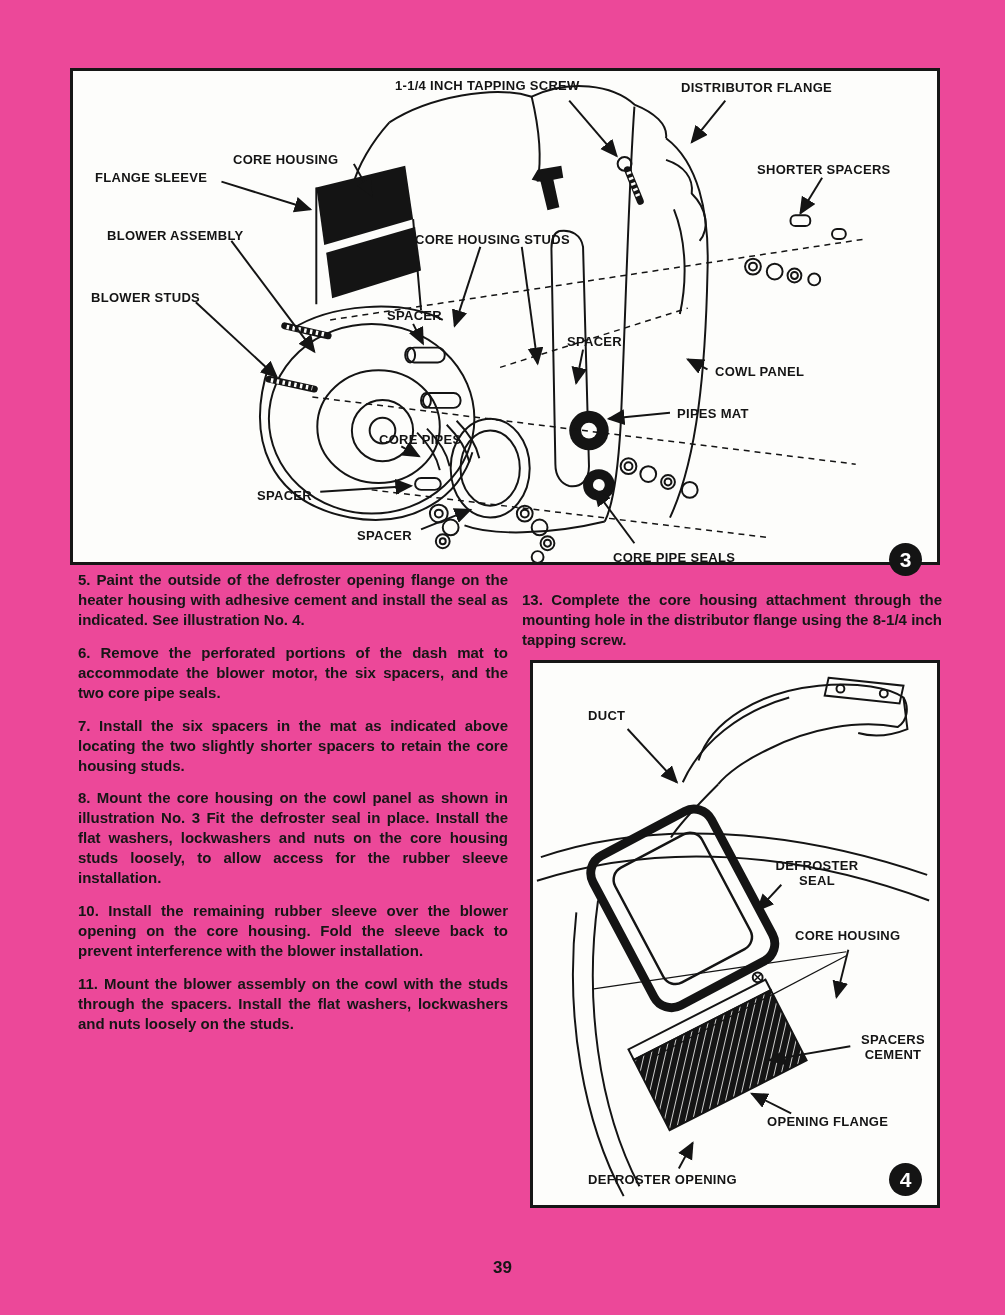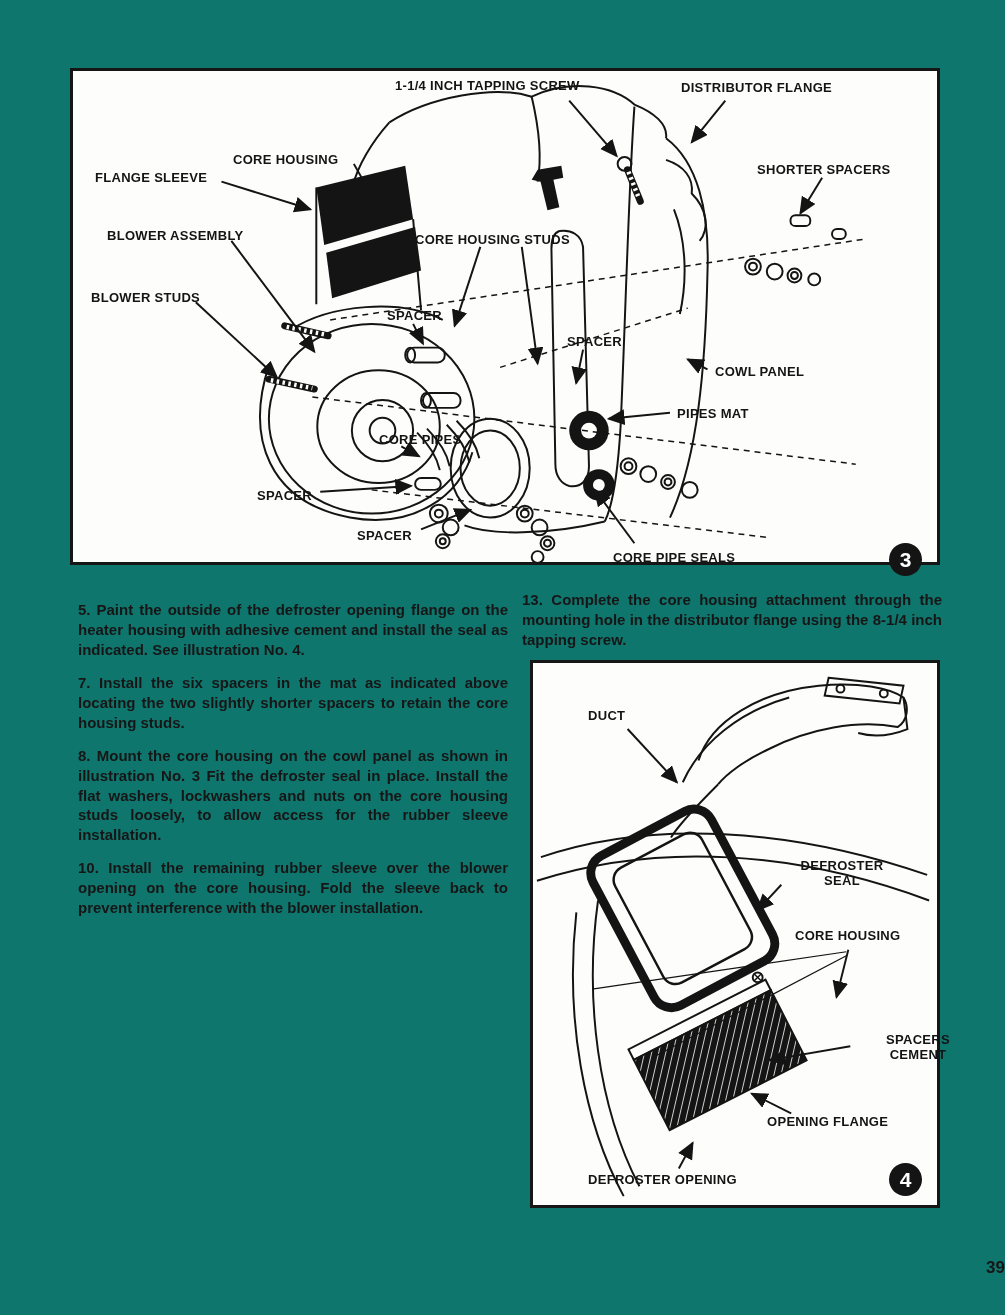--- a/index.html
+++ b/index.html
@@ -1,45 +1,45 @@
 <!DOCTYPE html>
 <html><head>
 <meta charset="utf-8">
 <style>
   * { margin:0; padding:0; box-sizing:border-box; }
   html,body { background:#e9e9e9; }
   body { font-family:"Liberation Sans", sans-serif; }
   .page {
     position:relative; width:1005px; height:1315px; margin:0 auto;
-    background:#0f766e; color:#141414; overflow:hidden;
+    background:#ec4899; color:#141414; overflow:hidden;
   }
   .fig-box {
     position:absolute; border:3px solid #161616; background:#fdfdfb; overflow:visible;
   }
   #figure3 { left:70px; top:68px; width:870px; height:497px; }
   #figure4 { left:530px; top:660px; width:410px; height:548px; }
   svg.art { position:absolute; left:0; top:0; width:100%; height:100%; }
   .fig-label {
     position:absolute; font-weight:bold; font-size:13px; letter-spacing:.3px;
     white-space:nowrap; color:#141414; line-height:1.15;
   }
-  .fig-label.wrap { white-space:normal; text-align:center;margin-left:25px; }
+  .fig-label.wrap { white-space:normal; text-align:center; }
   .badge {
     position:absolute; width:33px; height:33px; background:#141414; border-radius:50%;
     color:#fff; font-weight:bold; font-size:21px;
     display:flex; align-items:center; justify-content:center;
   }
-  .col-left  { position:absolute; left:78px;  top:570px; width:430px;margin-top:30px; }
+  .col-left  { position:absolute; left:78px;  top:570px; width:430px; }
   .col-right { position:absolute; left:522px; top:590px; width:420px; }
   .step {
     font-weight:bold; font-size:15px; line-height:1.33; text-align:justify;
     margin-bottom:13px; color:#161616;
   }
   .page-num {
-    position:absolute; left:0; right:0; top:1258px; text-align:right;
+    position:absolute; left:0; right:0; top:1258px; text-align:center;
     font-weight:bold; font-size:17px; color:#161616;
   }
 </style>
 </head>
 <body>
 
 <div class="page">
 
   <div id="figure3" class="fig-box">
     <svg class="art" viewBox="0 0 870 497">
@@ -178,23 +178,25 @@
     <div class="fig-label" style="left:604px;top:336px">PIPES MAT</div>
     <div class="fig-label" style="left:306px;top:362px">CORE PIPES</div>
     <div class="fig-label" style="left:184px;top:418px">SPACER</div>
     <div class="fig-label" style="left:284px;top:458px">SPACER</div>
     <div class="fig-label" style="left:540px;top:480px">CORE PIPE SEALS</div>
     <div class="badge" style="left:816px;top:472px">3</div>
   </div>
 
   <div class="col-left">
     <p class="step">5. Paint the outside of the defroster opening flange on the heater housing with adhesive cement and install the seal as indicated. See illustration No. 4.</p>
+    <p class="step">6. Remove the perforated portions of the dash mat to accommodate the blower motor, the six spacers, and the two core pipe seals.</p>
     <p class="step">7. Install the six spacers in the mat as indicated above locating the two slightly shorter spacers to retain the core housing studs.</p>
     <p class="step">8. Mount the core housing on the cowl panel as shown in illustration No. 3  Fit the defroster seal in place. Install the flat washers, lockwashers and nuts on the core housing studs loosely, to allow access for the rubber sleeve installation.</p>
     <p class="step">10. Install the remaining rubber sleeve over the blower opening on the core housing. Fold the sleeve back to prevent interference with the blower installation.</p>
+    <p class="step">11. Mount the blower assembly on the cowl with the studs through the spacers. Install the flat washers, lockwashers and nuts loosely on the studs.</p>
   </div>
 
   <div class="col-right">
     <p class="step">13. Complete the core housing attachment through the mounting hole in the distributor flange using the 8-1/4 inch tapping screw.</p>
   </div>
 
   <div id="figure4" class="fig-box">
     <svg class="art" viewBox="0 0 410 548">
       <defs>
         <marker id="ah4" markerWidth="10" markerHeight="10" refX="8" refY="4" orient="auto">

